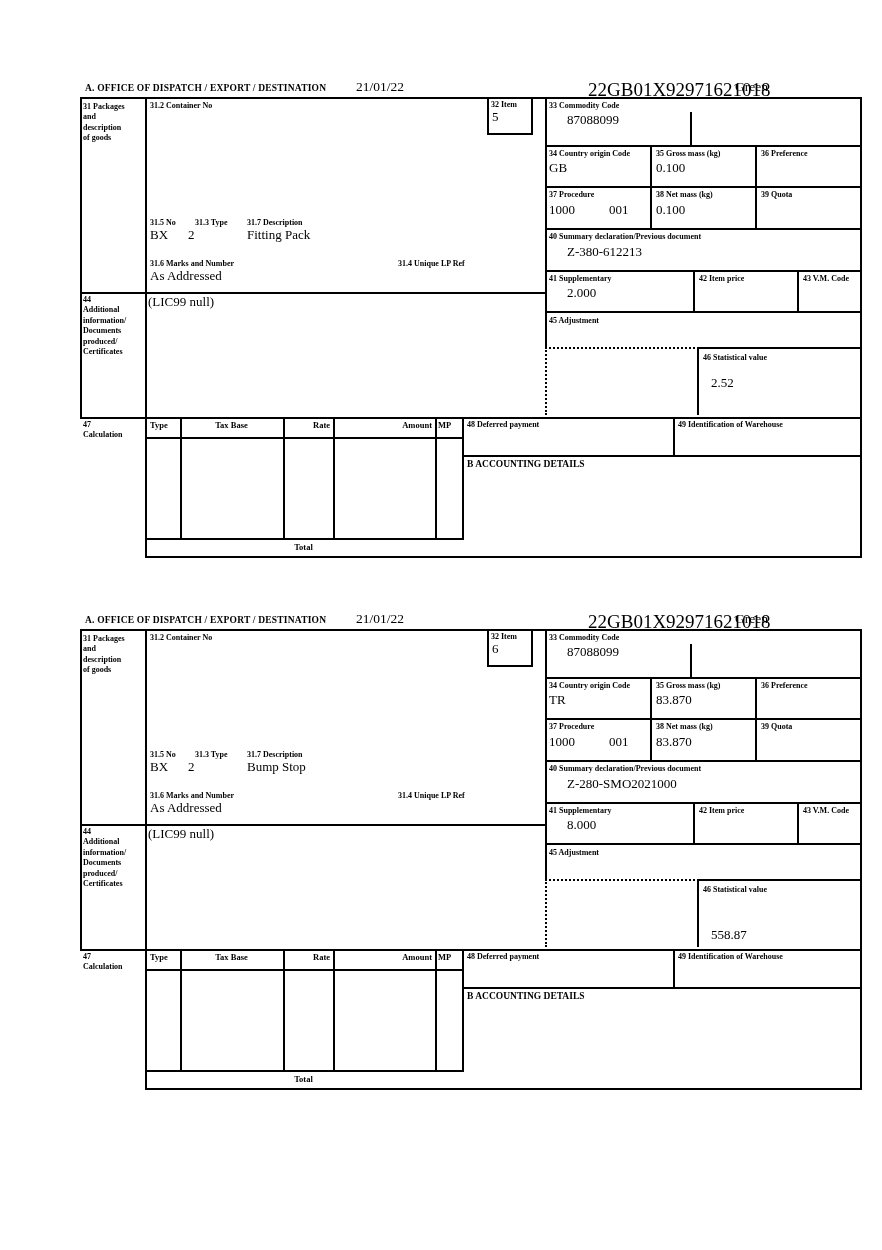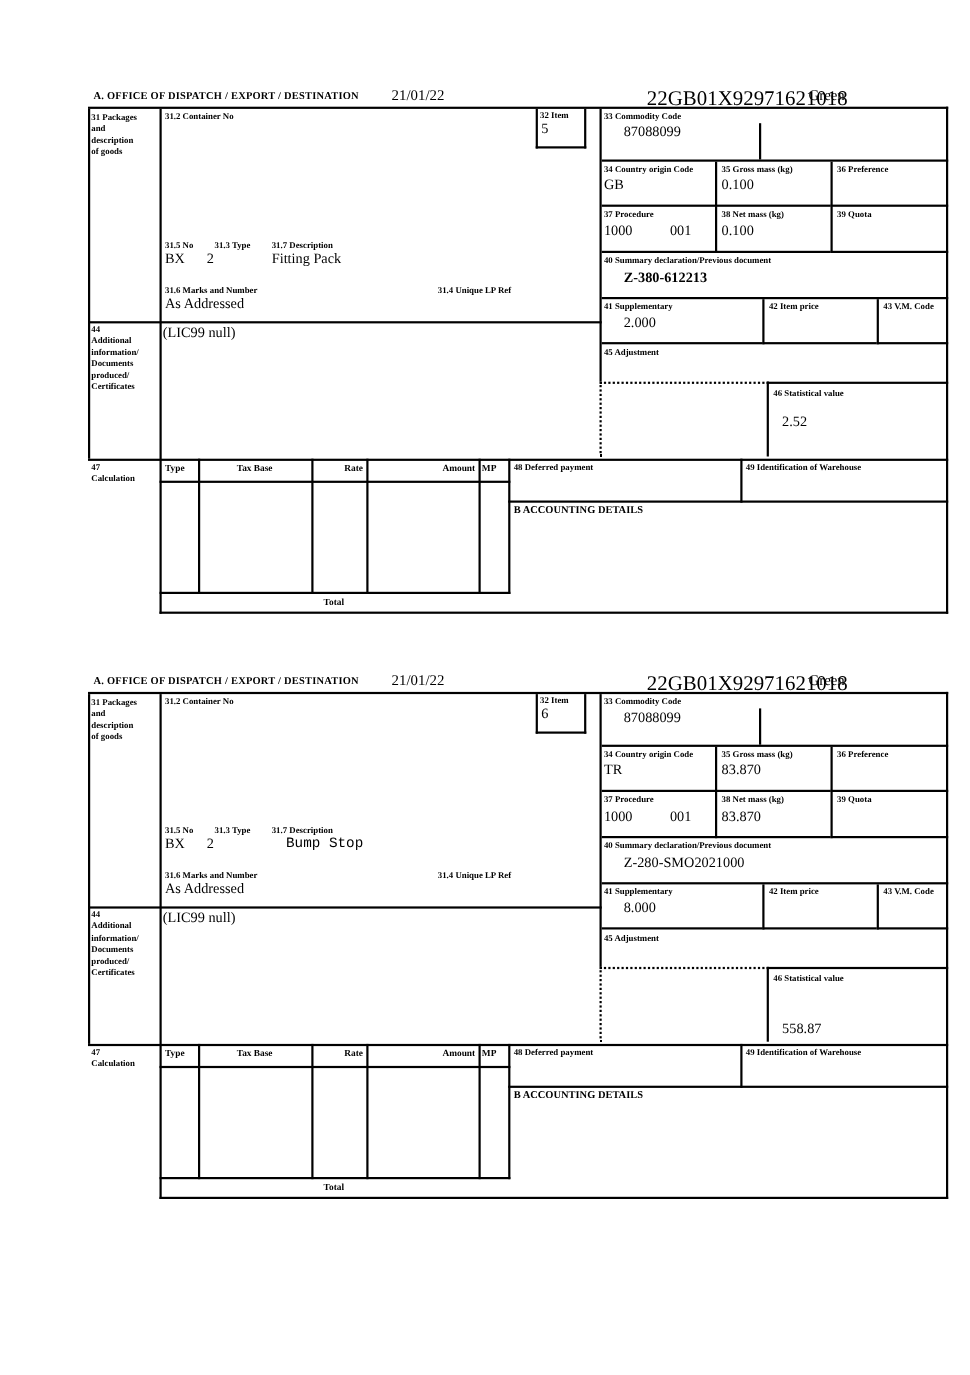--- a/index.html
+++ b/index.html
@@ -106,21 +106,21 @@
     </div>
     <div class="cell bl bb" style="left:570px;top:89px;width:105px;height:42px;">
       <span class="lbl" style="left:4px;top:2px;">38 Net mass (kg)</span>
       <span class="val" style="left:4px;top:14px;">0.100</span>
     </div>
     <div class="cell bl bb" style="left:675px;top:89px;width:107px;height:42px;">
       <span class="lbl" style="left:4px;top:2px;">39 Quota</span>
     </div>
     <div class="cell bb" style="left:467px;top:131px;width:315px;height:42px;">
       <span class="lbl" style="left:2px;top:2px;">40 Summary declaration/Previous document</span>
-      <span class="val" style="left:20px;top:14px;font-weight:bold;">Z-380-612213</span>
+      <span class="val" style="left:20px;top:14px;">Z-380-612213</span>
     </div>
     <div class="cell bb" style="left:467px;top:173px;width:146px;height:41px;">
       <span class="lbl" style="left:2px;top:2px;">41 Supplementary</span>
       <span class="val" style="left:20px;top:13px;">2.000</span>
     </div>
     <div class="cell bl bb" style="left:613px;top:173px;width:104px;height:41px;">
       <span class="lbl" style="left:4px;top:2px;">42 Item price</span>
     </div>
     <div class="cell bl bb" style="left:717px;top:173px;width:65px;height:41px;">
       <span class="lbl" style="left:4px;top:2px;">43 V.M. Code</span>
@@ -190,21 +190,21 @@
     <span class="lbl" style="left:70px;top:2px;">31.2 Container No</span>
     <div class="box32">
       <span class="lbl" style="left:2px;top:1px;">32 Item</span>
       <span class="val" style="left:3px;top:10px;">6</span>
     </div>
     <span class="lbl" style="left:70px;top:119px;">31.5 No</span>
     <span class="lbl" style="left:115px;top:119px;">31.3 Type</span>
     <span class="lbl" style="left:167px;top:119px;">31.7 Description</span>
     <span class="val" style="left:70px;top:128px;">BX</span>
     <span class="val" style="left:108px;top:128px;">2</span>
-    <span class="val" style="left:180px;top:128px;font-family:Liberation Mono, monospace;">Bump Stop</span>
+    <span class="val" style="left:167px;top:128px;">Bump Stop</span>
     <span class="lbl" style="left:70px;top:160px;">31.6 Marks and Number</span>
     <span class="lbl" style="left:318px;top:160px;">31.4 Unique LP Ref</span>
     <span class="val" style="left:70px;top:169px;">As Addressed</span>
 
     <span class="val" style="left:68px;top:195px;">(LIC99 null)</span>
 
     <div class="cell bb" style="left:467px;top:0;width:315px;height:48px;">
       <span class="lbl" style="left:2px;top:2px;">33 Commodity Code</span>
       <span class="val" style="left:20px;top:13px;">87088099</span>
       <i class="ln vln" style="left:143px;top:13px;height:33px;"></i>

